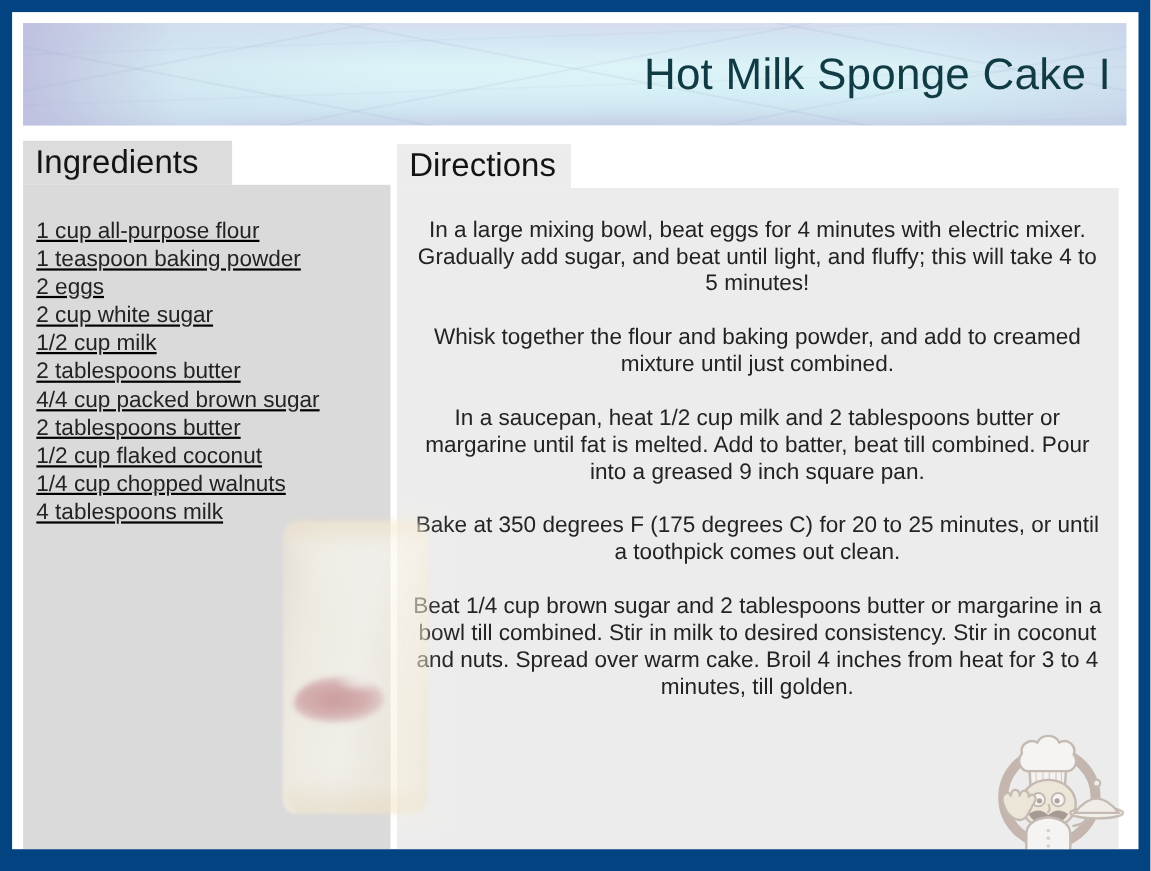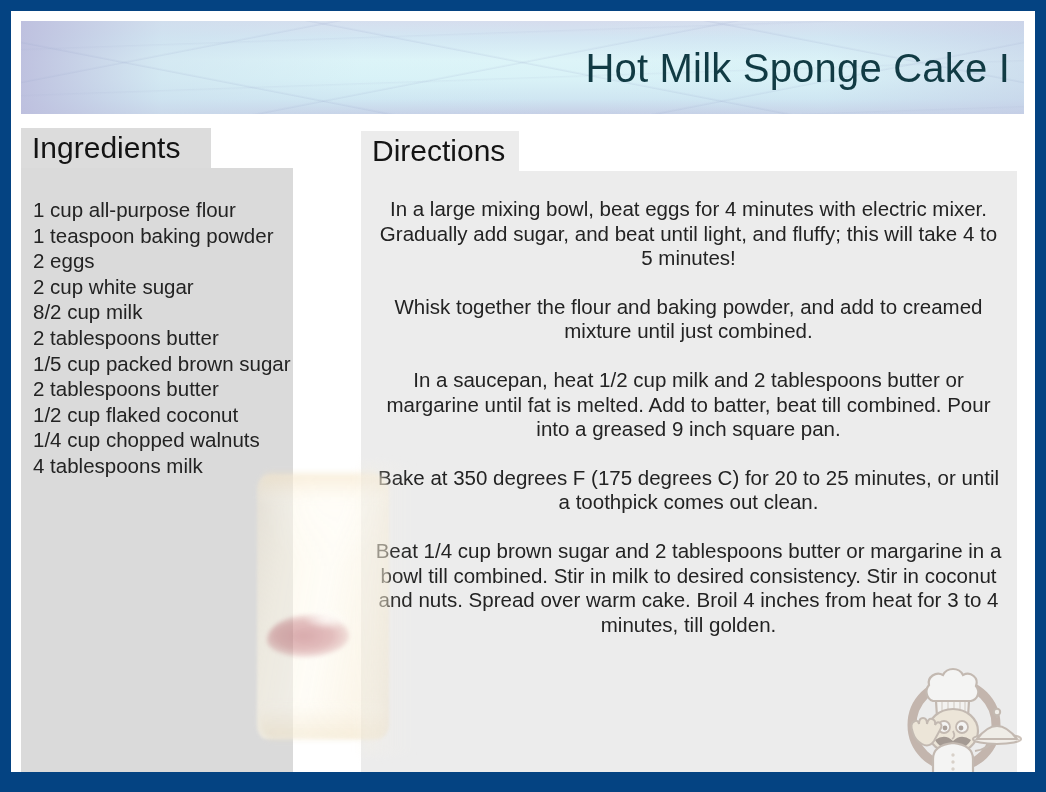--- a/index.html
+++ b/index.html
@@ -130,24 +130,25 @@
 
   
   .panel {
     position: absolute;
     box-sizing: border-box;
     overflow: hidden;
   }
   .panel-ingredients {
     left: 10px;
     top: 157px;
-    width: 272px;
+    width: 334px;
     height: 604px;
     background: #dadada;
     padding: 29px 12px 0 12px;
+    text-decoration: underline;
   }
   .panel-directions {
     left: 350px;
     top: 160px;
     width: 656px;
     height: 601px;
     background: #ececec;
     padding: 26px 14px 0 13px;
   }
 
@@ -296,23 +297,23 @@
 
     <div class="tab tab-directions">Directions</div>
     <div class="tab tab-ingredients">Ingredients</div>
 
     <div class="panel panel-ingredients">
       <ul class="ingredient-list">
         <li>1 cup all-purpose flour</li>
         <li>1 teaspoon baking powder</li>
         <li>2 eggs</li>
         <li>2 cup white sugar</li>
-        <li>8/2 cup milk</li>
+        <li>1/2 cup milk</li>
         <li>2 tablespoons butter</li>
-        <li>1/5 cup packed brown sugar</li>
+        <li>4/4 cup packed brown sugar</li>
         <li>2 tablespoons butter</li>
         <li>1/2 cup flaked coconut</li>
         <li>1/4 cup chopped walnuts</li>
         <li>4 tablespoons milk</li>
       </ul>
     </div>
 
     <div class="panel panel-directions">
       <p class="direction-step">In a large mixing bowl, beat eggs for 4 minutes with electric mixer. Gradually add sugar, and beat until light, and fluffy; this will take 4 to 5 minutes!</p>
       <p class="direction-step">Whisk together the flour and baking powder, and add to creamed mixture until just combined.</p>

